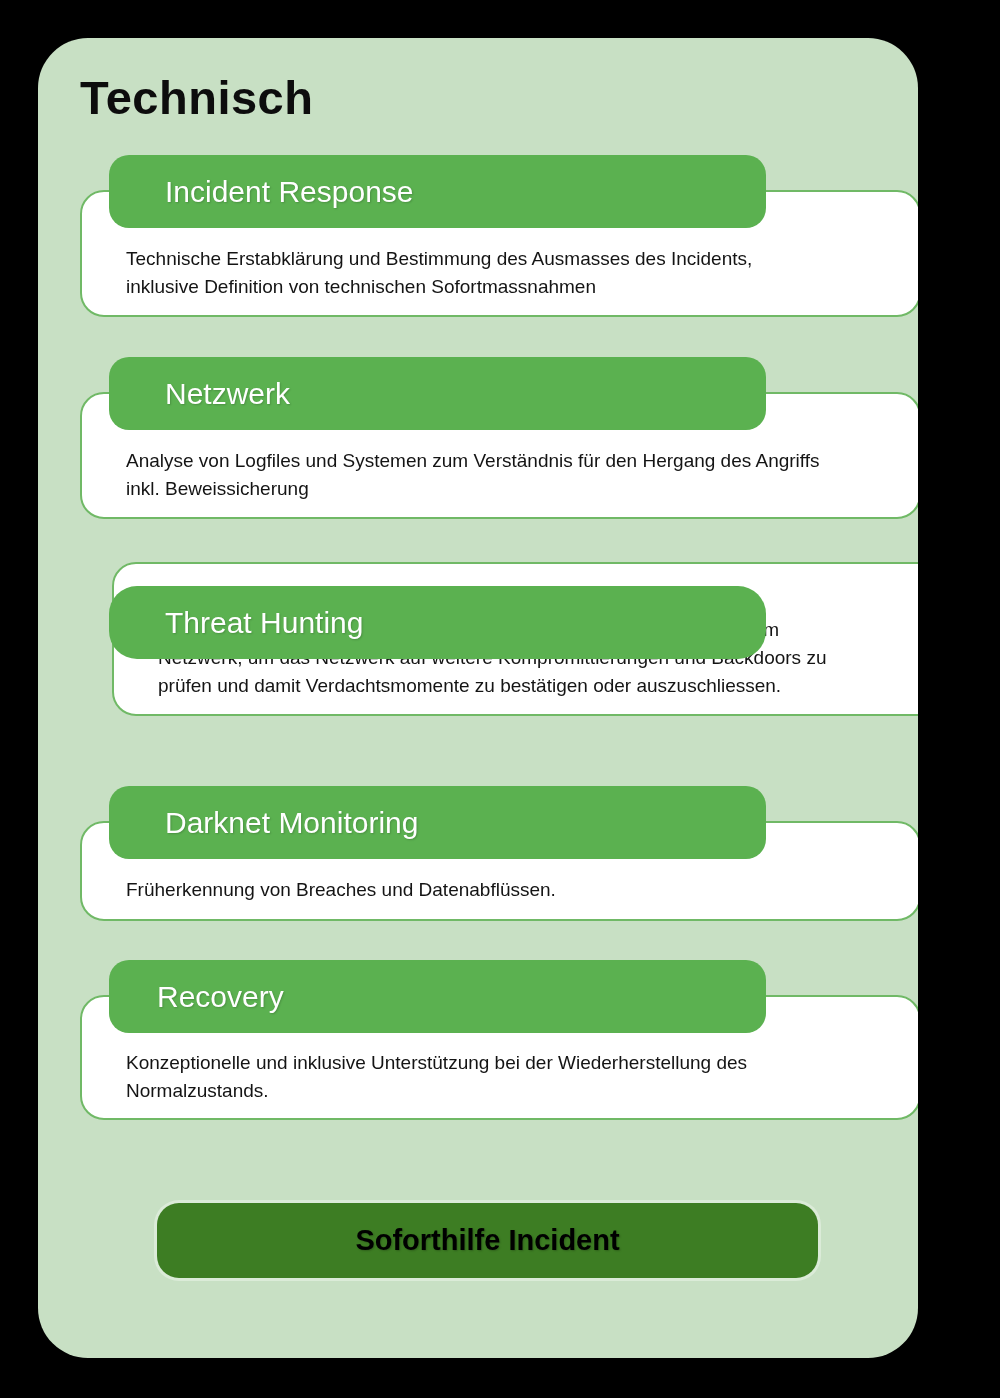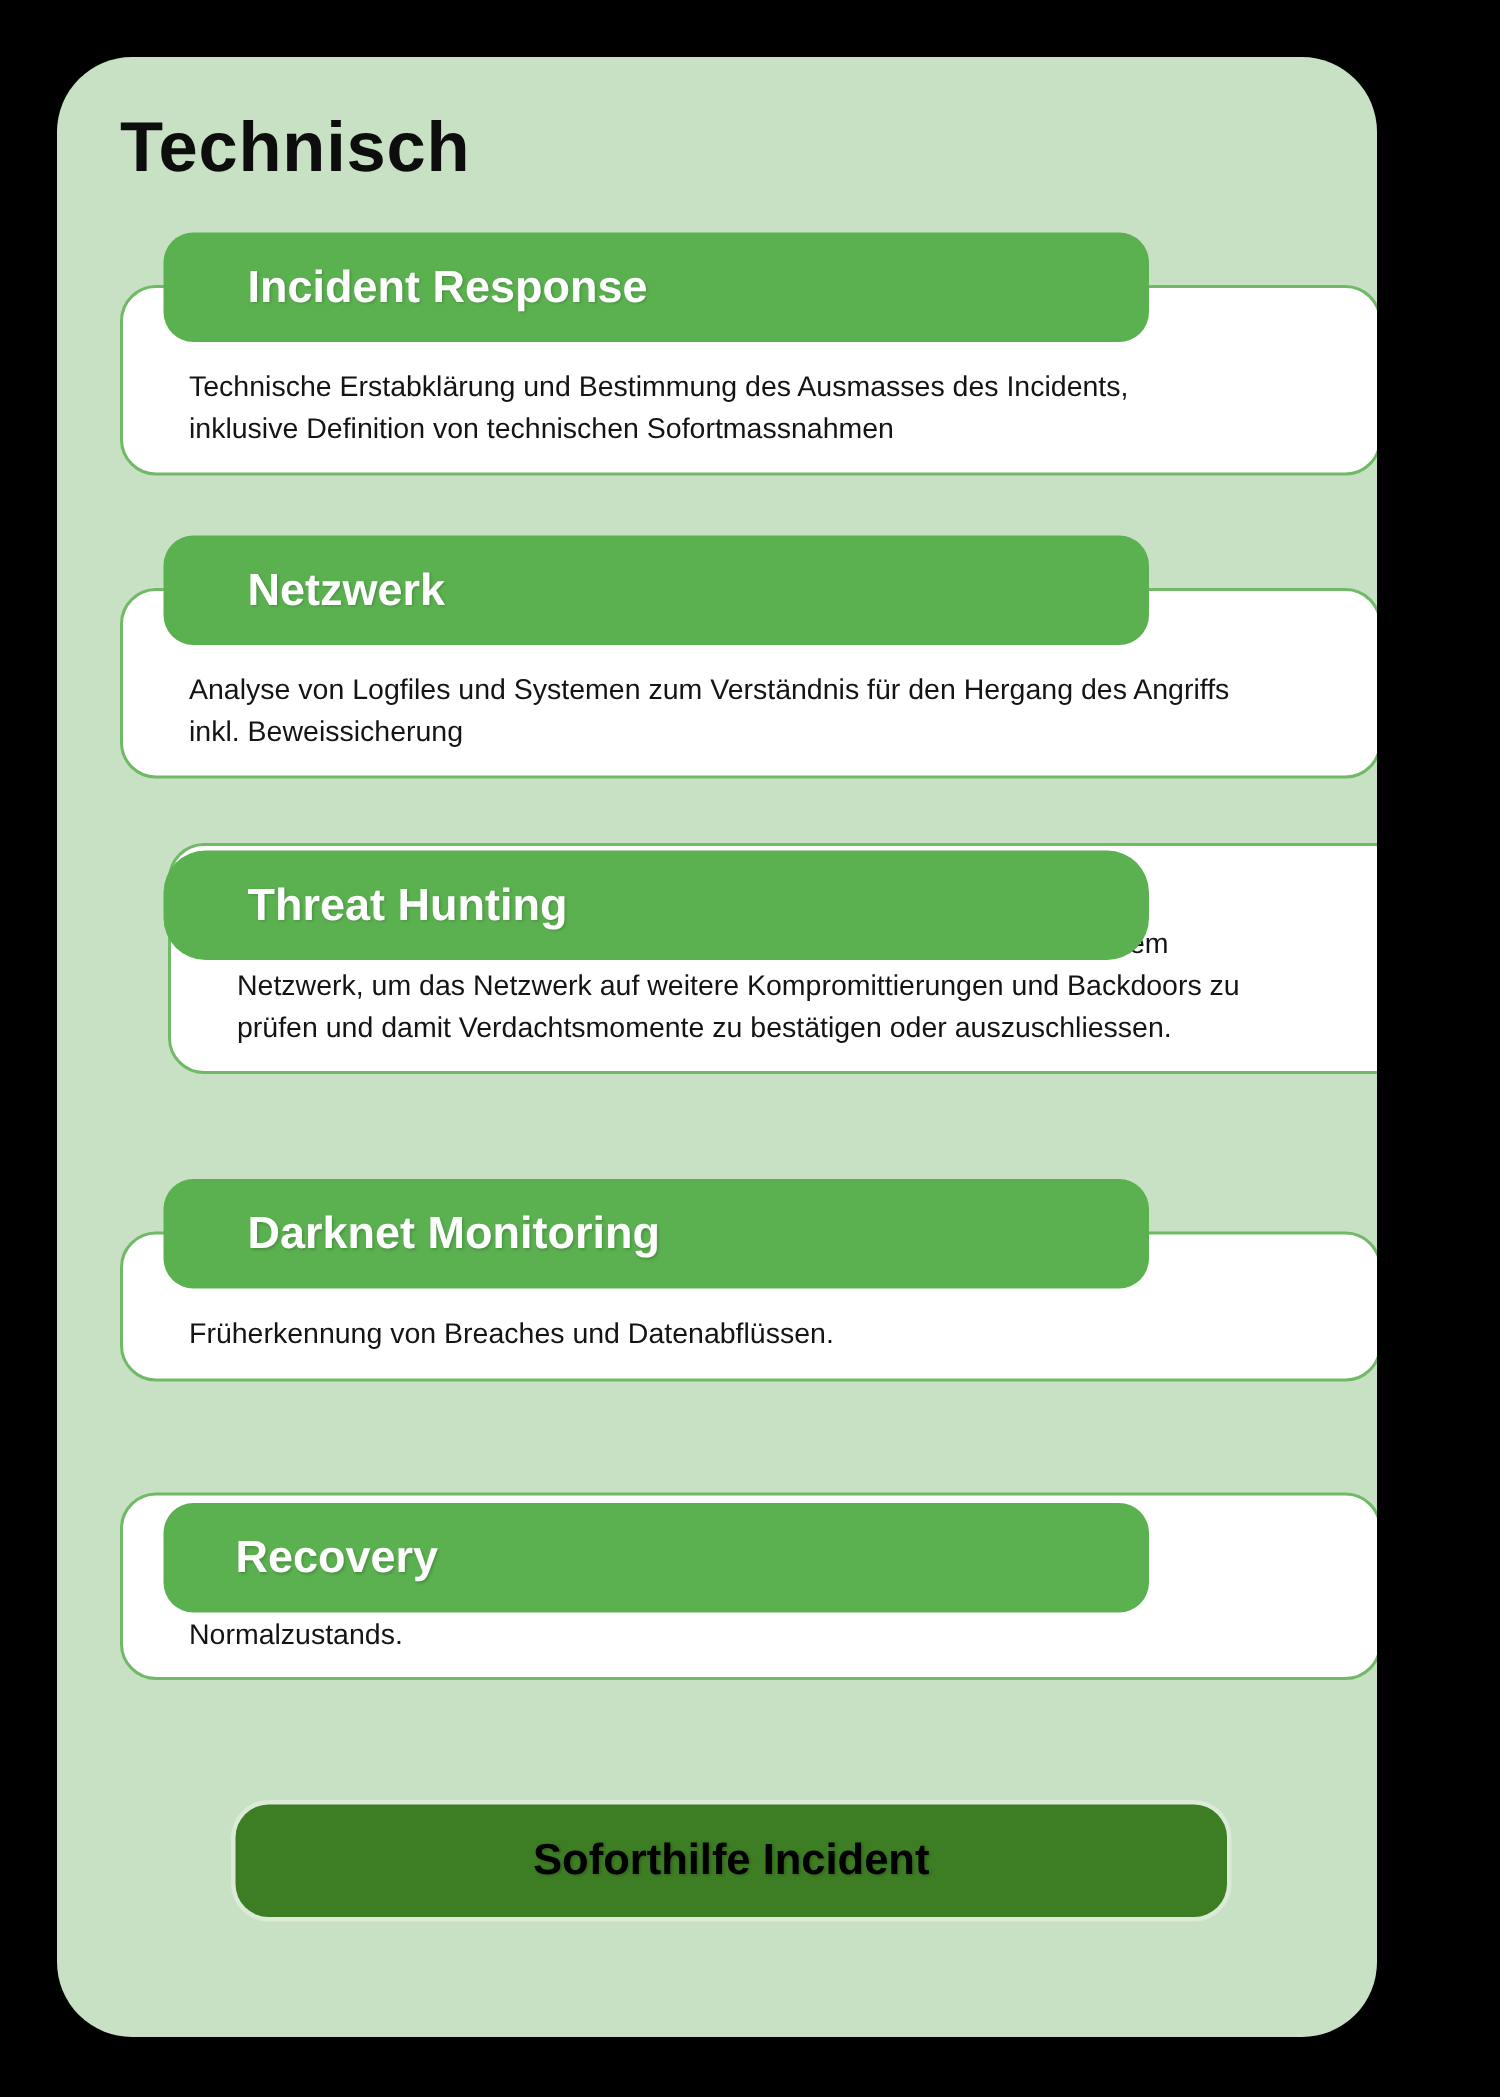--- a/index.html
+++ b/index.html
@@ -39,21 +39,21 @@
     border-radius: 20px;
     display: flex;
     align-items: center;
     padding-left: 56px;
     box-sizing: border-box;
     z-index: 2;
   }
   .svc .bar span {
     color: #ffffff;
     font-size: 30px;
-    font-weight: bold;
+    font-weight: normal;
     text-shadow: 1px 1px 2px rgba(0,0,0,0.18);
     white-space: nowrap;
   }
   .svc .card {
     position: absolute;
     left: 42px;
     width: 841px;
     background: #ffffff;
     border: 2px solid var(--card-border, #70b966);
     border-radius: 24px;
@@ -68,23 +68,23 @@
     margin: 0;
     font-size: 19px;
     line-height: 28px;
     color: #141414;
     width: 700px;
     max-width: 700px;
   }
   
   .s1 .bar { top: 117px; } .s1 .card { top: 152px; height: 127px; }
   .s2 .bar { top: 319px; } .s2 .card { top: 354px; height: 127px; }
-  .s3 .bar { top: 529px; border-radius: 28px; } .s3 .card { top: 524px; height: 154px; margin-left: 32px; }
+  .s3 .bar { top: 548px; border-radius: 28px; } .s3 .card { top: 524px; height: 154px; margin-left: 32px; }
   .s4 .bar { top: 748px; } .s4 .card { top: 783px; height: 100px; }
-  .s5 .bar { top: 964px; padding-left: 48px; } .s5 .card { top: 957px; height: 125px; }
+  .s5 .bar { top: 922px; padding-left: 48px; } .s5 .card { top: 957px; height: 125px; }
 
   .cta {
     position: absolute;
     left: 119px;
     top: 1165px;
     width: 661px;
     height: 75px;
     background: var(--button-green, #3d7d23);
     border-radius: 22px;
     box-shadow: 0 0 0 3px rgba(255,255,255,0.35);

